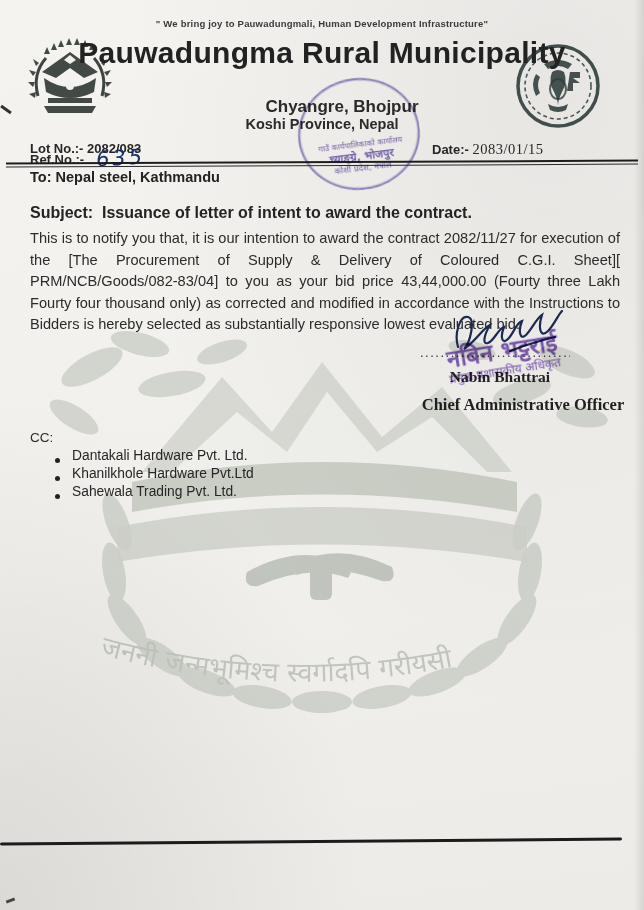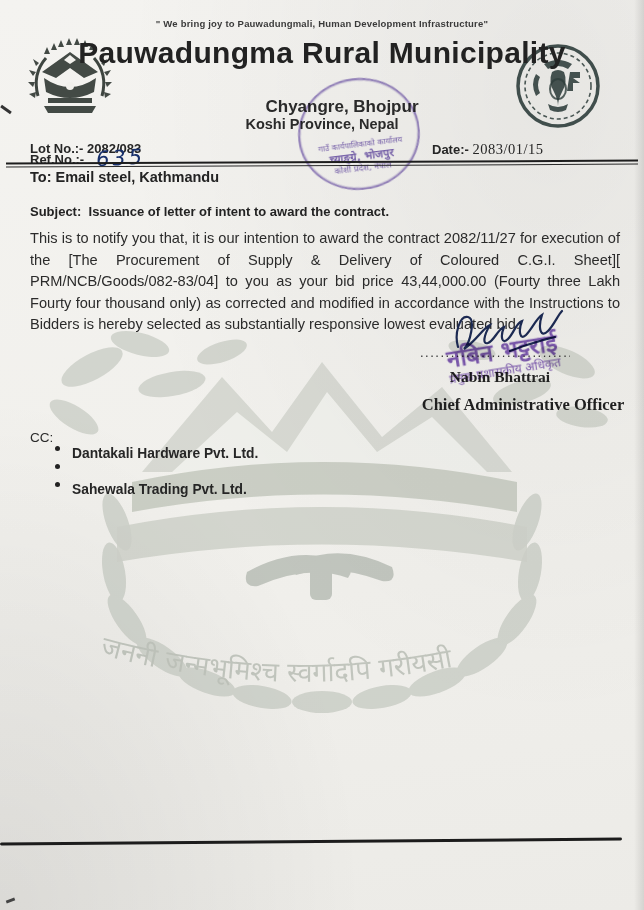--- a/index.html
+++ b/index.html
@@ -36,21 +36,21 @@
     transform:rotate(-3deg); letter-spacing:3px; }
   .dateline { top:141px; left:432px; font-size:13px; font-weight:bold; }
   .dateline .val { font-family:"Liberation Serif", serif; font-weight:normal;
     font-size:14.5px; letter-spacing:.5px; }
   .rule2 { top:161px; left:6px; width:632px; height:5px;
     border-top:2.2px solid #1d1d1d; border-bottom:1.6px solid #2a2a2a;
     transform:rotate(-.25deg); }
   .toline { top:169px; left:30px; font-size:14.5px; font-weight:bold; color:#232323; }
 
   
-  .subject { top:204px; left:30px; font-size:13px; font-weight:bold; color:#232323; }
+  .subject { top:204px; left:30px; font-size:16px; font-weight:bold; color:#232323; }
   .bodytxt { top:228px; left:30px; width:590px; font-size:14.6px; line-height:21.5px;
     text-align:justify; color:#2b2b2b; }
 
   
   .sig-svg { top:305px; left:450px; }
   .dotted { top:345px; left:420px; width:150px; font-size:13px; letter-spacing:1.5px;
     color:#333; white-space:nowrap; overflow:hidden; }
   .sig-name { top:368px; left:420px; width:160px; text-align:center;
     font-family:"Liberation Serif", serif; font-size:15.5px; font-weight:bold; color:#222; }
   .sig-title { top:395px; left:408px; width:230px; text-align:center;
@@ -68,21 +68,21 @@
     display:flex; flex-direction:column; justify-content:flex-end; align-items:center;
     padding-bottom:14px; color:#5b3ea5;
     font-family:"DejaVu Sans", sans-serif; box-shadow:inset 0 0 0 1px rgba(92,62,165,.25); }
   .round-stamp .rs1 { font-size:8px; line-height:10px; }
   .round-stamp .rs2 { font-size:11px; font-weight:bold; line-height:13px; }
   .round-stamp .rs3 { font-size:8.5px; line-height:11px; }
 
   
   .cc-label { top:430px; left:30px; font-size:13.5px; color:#2a2a2a; }
   .cc-list { top:446px; left:55px; font-size:13.8px; color:#262626; }
-  .cc-list .cc-item { display:flex; align-items:flex-start; height:17px; margin-bottom:1px;font-weight:bold; }
+  .cc-list .cc-item { display:flex; align-items:flex-end; height:17px; margin-bottom:1px; }
   .cc-list .bullet { width:5px; height:5px; border-radius:50%; background:#222;
     margin-right:12px; flex:0 0 auto; }
 
   
   .watermark { top:322px; left:22px; opacity:.5; pointer-events:none; }
 
   
   .footer-line { top:840px; left:0px; width:622px; height:2.6px; background:#1c1c1c;
     transform:rotate(-.45deg); border-radius:2px; }
   .footer-text { top:858px; left:28px; font-size:12.6px; font-weight:bold; color:#1f1f1f;
@@ -213,21 +213,21 @@
     <span>Lot No.:-</span>
     <span>2082/083</span>
   </div>
   <div class="abs refno">Ref.No.:-</div>
   <div class="abs handwritten">635</div>
   <div class="abs dateline">
     <span>Date:-</span>
     <span class="val">2083/01/15</span>
   </div>
   <div class="abs rule2"></div>
-  <div class="abs toline">To: Email steel, Kathmandu</div>
+  <div class="abs toline">To: Nepal steel, Kathmandu</div>
 
   <div class="abs subject">
     <span>Subject:</span>&nbsp;
     <span>Issuance of letter of intent to award the contract.</span>
   </div>
   <div class="abs bodytxt">This is to notify you that, it is our intention to award the contract 2082/11/27 for execution of the [The Procurement of  Supply &amp; Delivery of Coloured C.G.I. Sheet][ PRM/NCB/Goods/082-83/04] to you as your bid price 43,44,000.00 (Fourty three Lakh  Fourty four thousand only) as corrected and modified in accordance with the Instructions to Bidders is hereby selected as substantially responsive lowest evaluated bid.</div>
 
   <div class="abs sig-svg">
     <svg width="130" height="55" viewBox="0 0 130 55">
       <g fill="none" stroke="#1c2a52" stroke-width="2.2" stroke-linecap="round">
@@ -245,20 +245,21 @@
   </div>
 
   <div class="abs cc-label">CC:</div>
   <div class="abs cc-list">
     <div class="cc-item">
       <span class="bullet"></span>
       <span>Dantakali Hardware Pvt. Ltd.</span>
     </div>
     <div class="cc-item">
       <span class="bullet"></span>
+      <span>Khanilkhole Hardware Pvt.Ltd</span>
     </div>
     <div class="cc-item">
       <span class="bullet"></span>
       <span>Sahewala Trading Pvt. Ltd.</span>
     </div>
   </div>
 
   <div class="abs footer-line"></div>
 
 </div>

